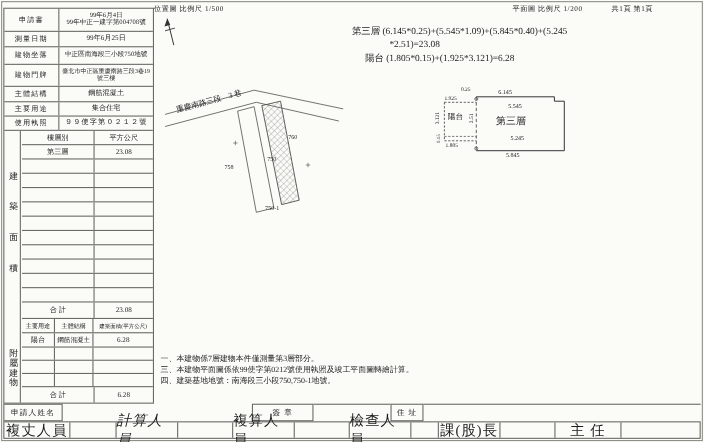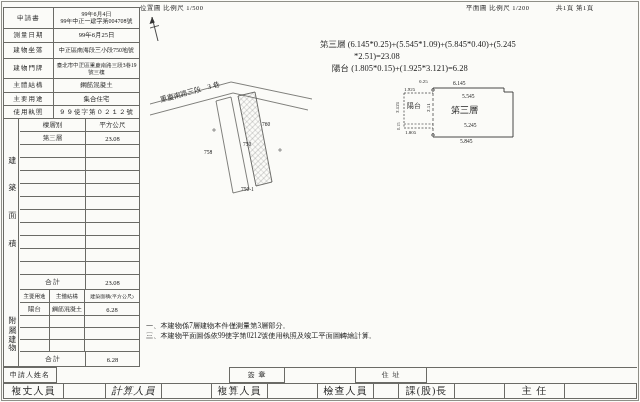--- a/index.html
+++ b/index.html
@@ -21,31 +21,31 @@
   .frow{display:flex;margin-left:16px;border-bottom:1px solid #6b6b66;align-items:stretch;}
   .frow:last-child{border-bottom:none;}
   .fc1{width:66px;border-right:1px solid #6b6b66;display:flex;align-items:center;justify-content:center;}
   .fc2{flex:1;display:flex;align-items:center;justify-content:center;}
   .ac1{width:30px;border-right:1px solid #6b6b66;display:flex;align-items:center;justify-content:center;}
   .ac2{width:35px;border-right:1px solid #6b6b66;display:flex;align-items:center;justify-content:center;}
   .ac3{flex:1;display:flex;align-items:center;justify-content:center;}
   .tiny{font-size:5px;letter-spacing:0;}
 
   
-  .formulas{position:absolute;left:320px;top:22px;width:250px;font-size:8.5px;line-height:12px;white-space:nowrap;margin-top:16px;}
+  .formulas{position:absolute;left:320px;top:22px;width:250px;font-size:8.5px;line-height:12px;white-space:nowrap;}
   .formulas .ind1{padding-left:34px;}
   .formulas .ind2{padding-left:12px;}
   .notes{position:absolute;left:146px;top:321px;font-size:7.2px;line-height:10px;white-space:nowrap;}
 
   
   .approw{position:absolute;left:3px;top:367px;width:634px;height:16px;display:flex;font-size:7px;}
   .approw>div{display:flex;align-items:center;justify-content:center;letter-spacing:1px;text-align:right;}
   .bx{border:1px solid #6b6b66;}
   .tl{border-top:1px solid #6b6b66;}
-  .sigrow{position:absolute;left:3px;top:383px;width:634px;height:16px;display:flex;border:1px solid #6b6b66;font-size:10px;}
+  .sigrow{position:absolute;left:3px;top:383px;width:634px;height:16px;display:flex;border:1px solid #6b6b66;font-size:13px;}
   .sigrow>div{border-right:1px solid #6b6b66;display:flex;align-items:center;justify-content:center;letter-spacing:1px;}
   .sigrow>div:last-child{border-right:none;}
 
   svg text{font-family:"Liberation Serif","DejaVu Serif",serif;fill:#1c1c1c;}
 </style>
 </head>
 <body>
 
 <div class="sheet">
   <div class="frame"></div>
@@ -239,28 +239,29 @@
     <text x="451" y="113" font-size="9">第三層</text>
     <text x="464" y="127" font-size="5.5">5.245</text>
     <text x="400" y="130" font-size="4.5" transform="rotate(-90 400 130)">0.15</text>
     <text x="405" y="134" font-size="5">1.805</text>
     <text x="460" y="143" font-size="5.5">5.845</text>
   </svg>
 
   <div class="notes">
     <div>一、本建物係7層建物本件僅測量第3層部分。</div>
     <div>三、本建物平面圖係依99使字第0212號使用執照及竣工平面圖轉繪計算。</div>
+    <div>四、建築基地地號：南海段三小段750,750-1地號。</div>
   </div>
 
   <div class="approw">
     <div class="bx" style="width:54px;">申請人姓名</div>
     <div style="width:172px;"></div>
     <div class="bx" style="width:56px;">簽  章</div>
     <div class="tl" style="width:70px;"></div>
-    <div class="bx" style="width:72px;">住  址</div>
+    <div class="bx" style="width:30px;">住  址</div>
     <div class="tl" style="flex:1;"></div>
   </div>
 
   <div class="sigrow">
     <div style="width:60px;">複丈人員</div>
     <div style="width:42px;"></div>
     <div style="width:56px;font-style:italic;">計算人員</div>
     <div style="width:50px;"></div>
     <div style="width:56px;">複算人員</div>
     <div style="width:50px;"></div>

